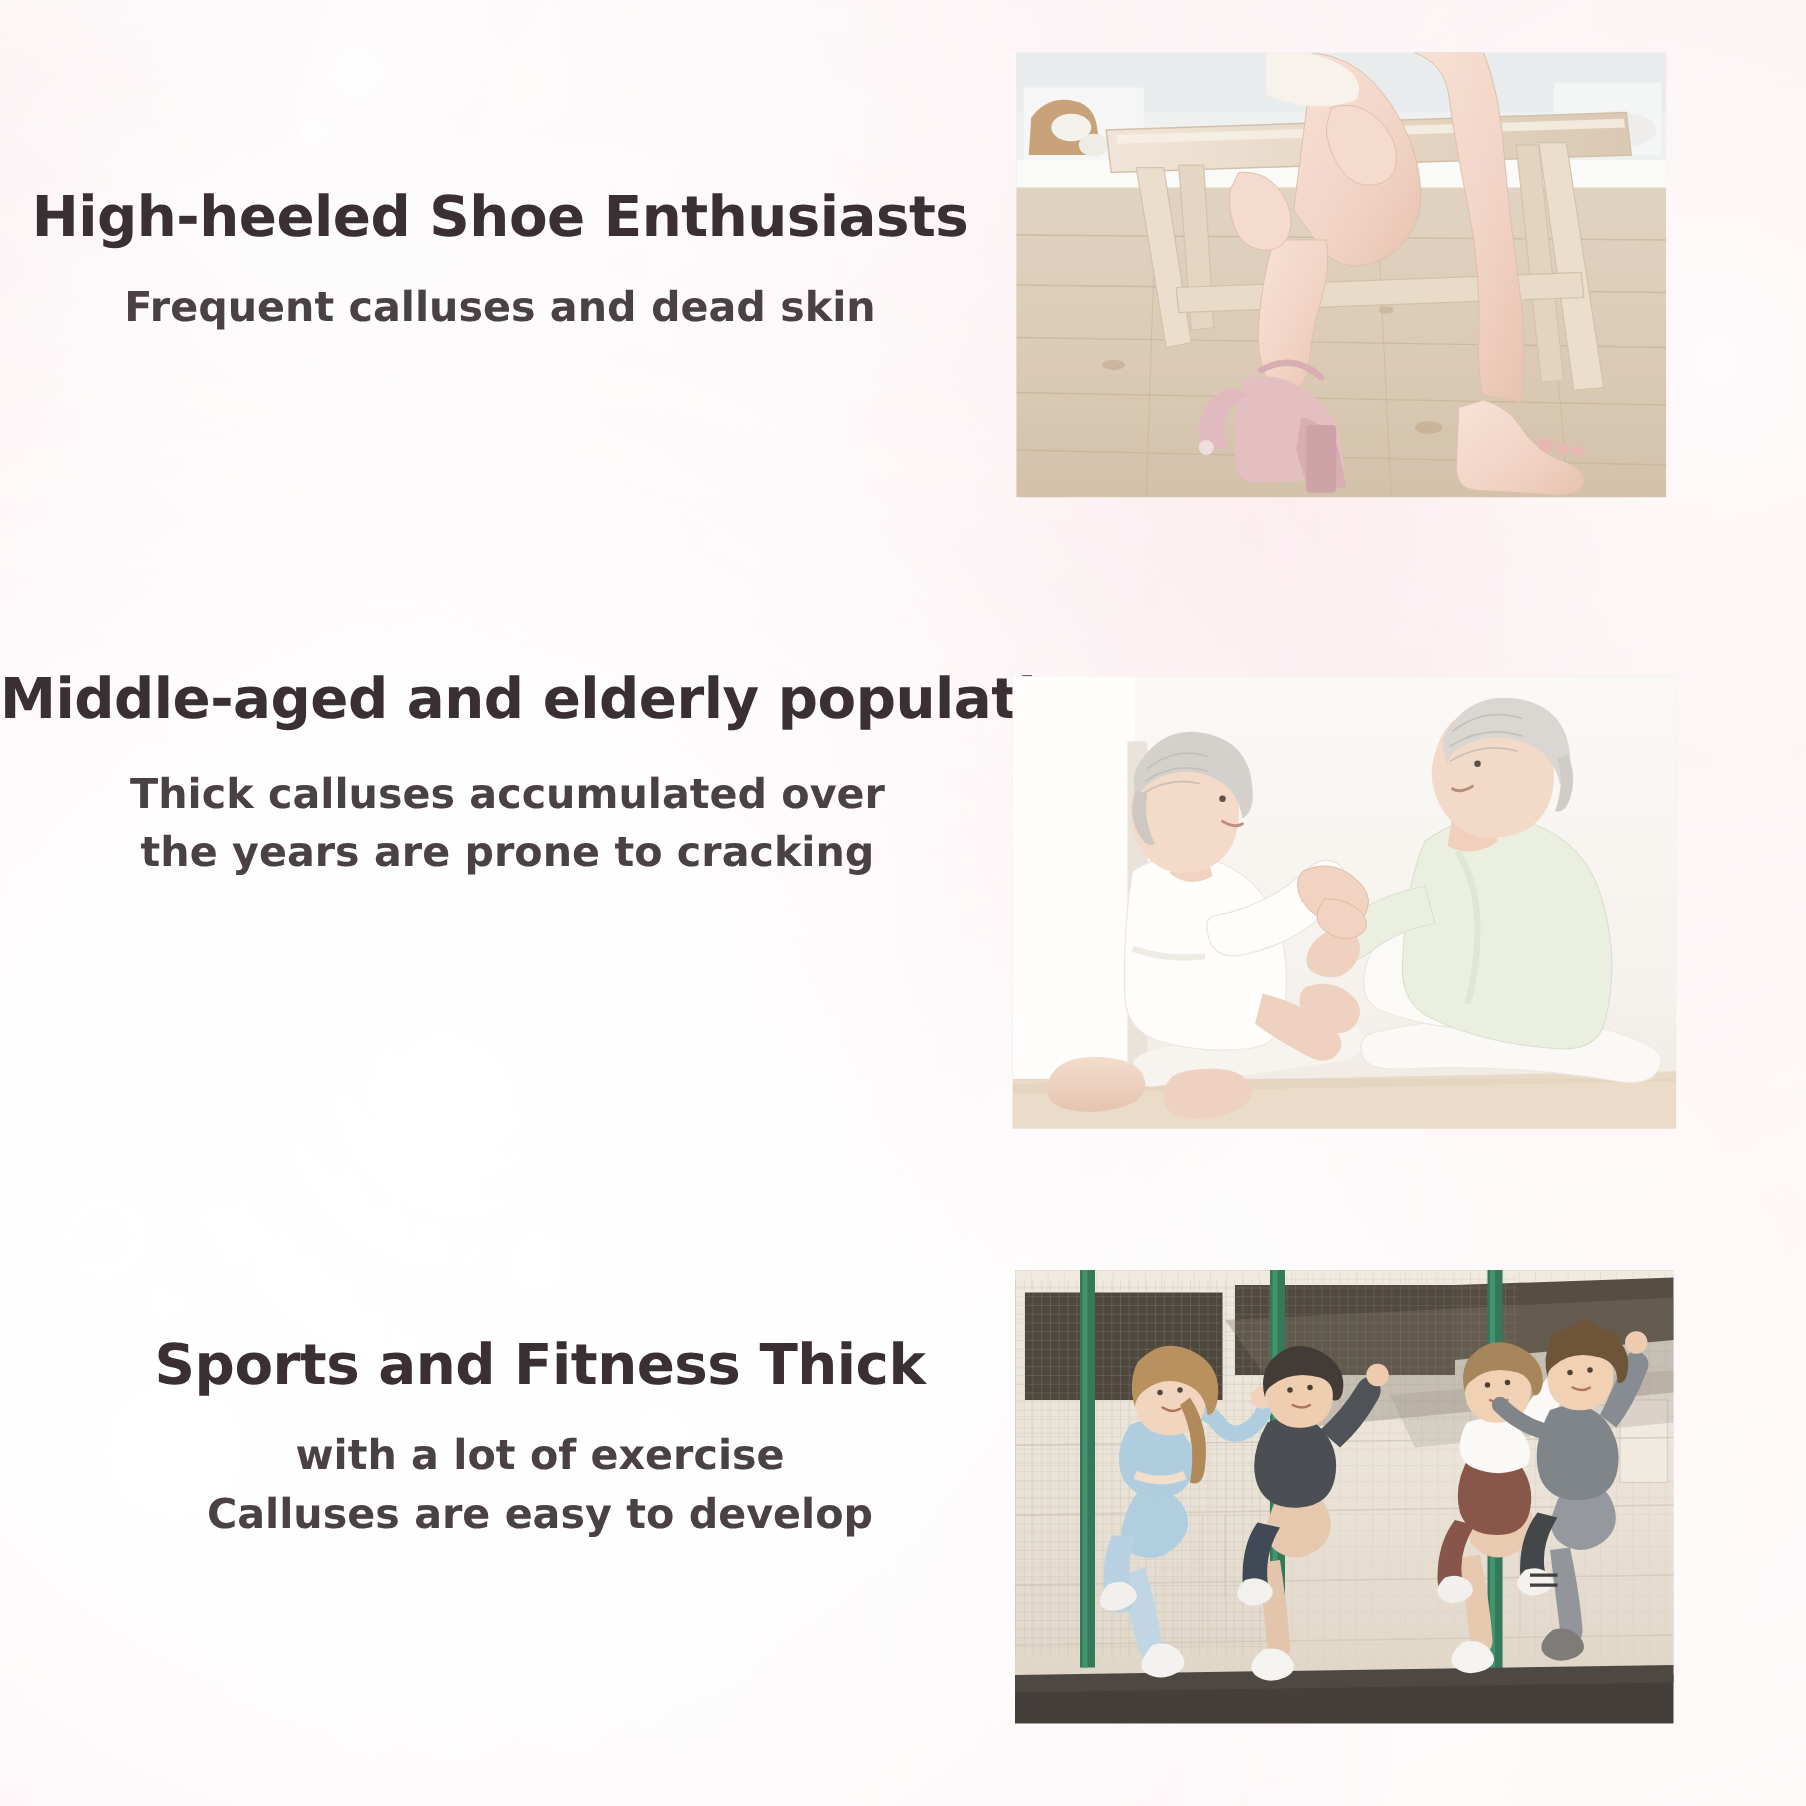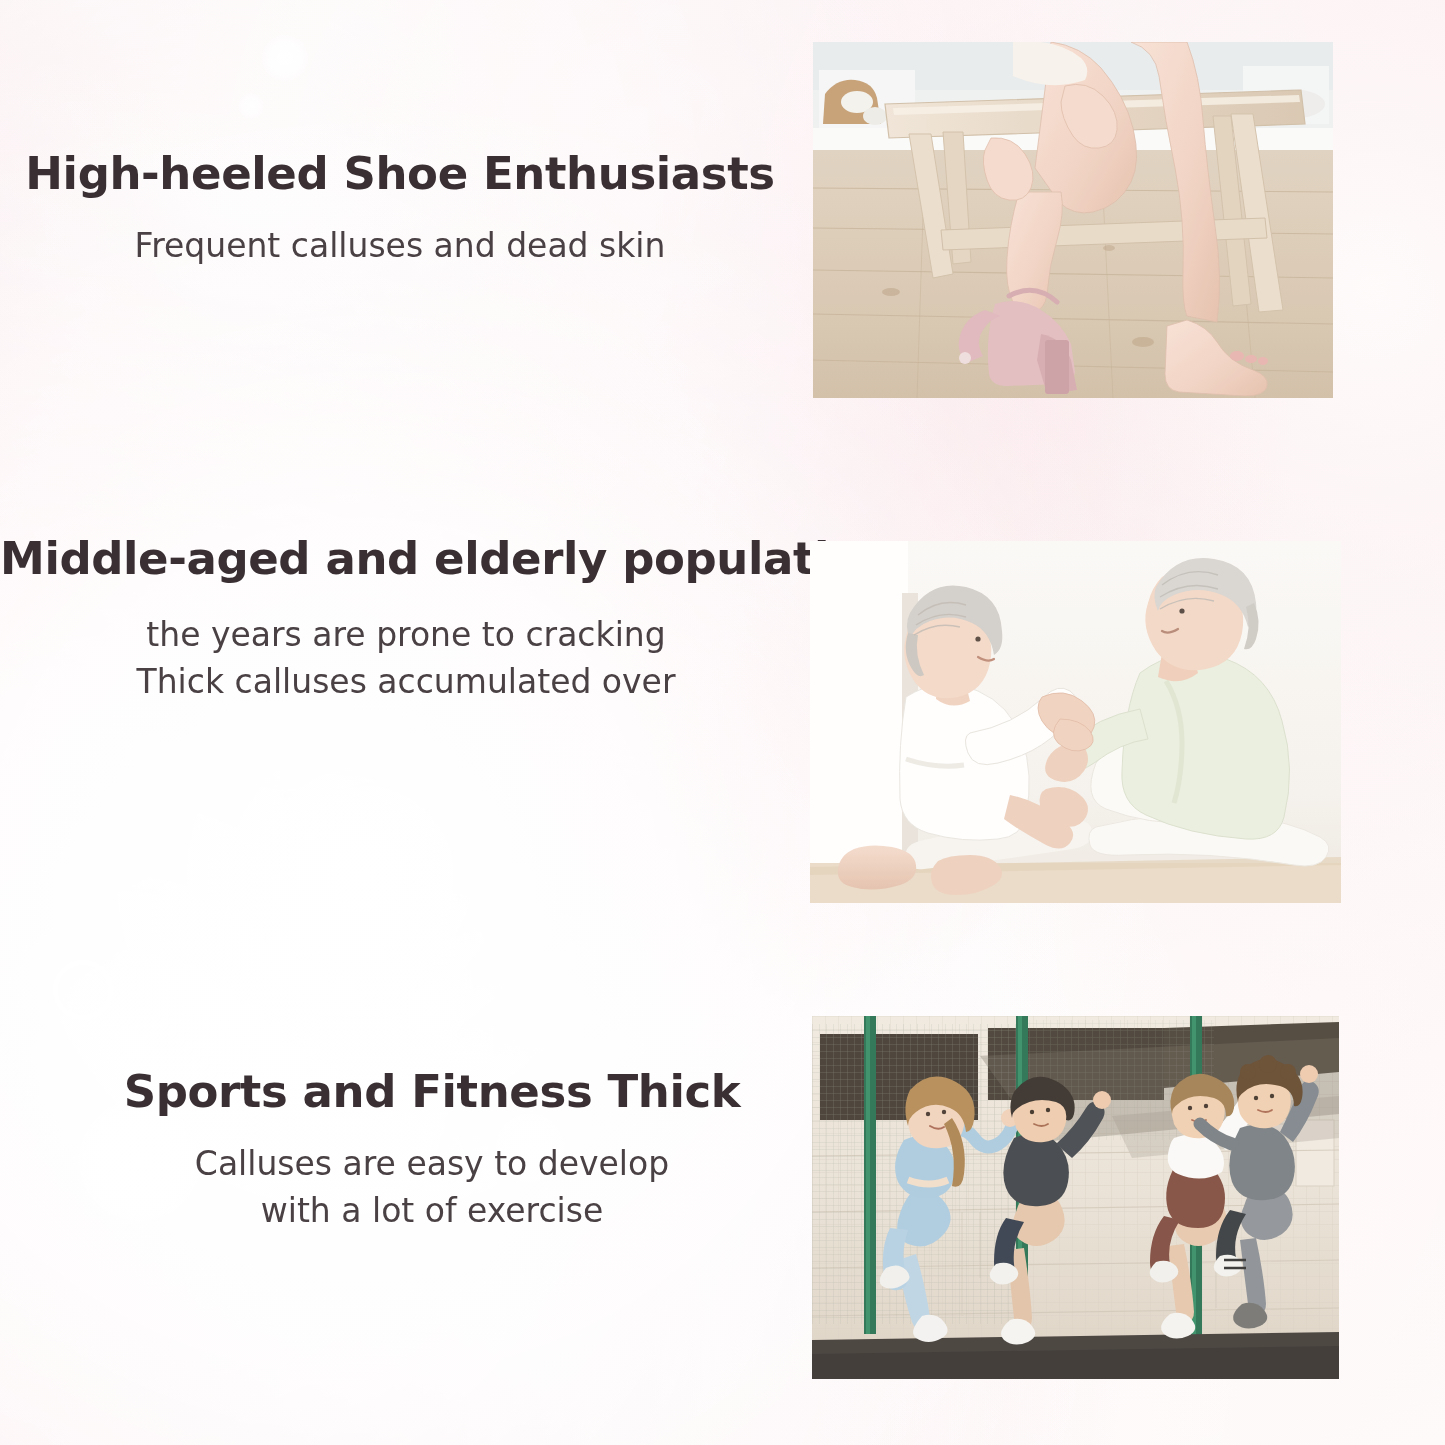--- a/index.html
+++ b/index.html
@@ -81,21 +81,21 @@
   .heading {
     font-family: "DejaVu Sans", sans-serif;
     font-weight: bold;
     color: #3a3033;
     letter-spacing: -0.4px;
     white-space: nowrap;
     line-height: 1.05;
   }
   .subtitle {
     font-family: "DejaVu Sans", sans-serif;
-    font-weight: normal;
+    font-weight: bold;
     color: #4a4145;
     line-height: 1.42;
     white-space: nowrap;
   }
 
   #block-1 { left: 0px; top: 150px; width: 800px; text-align: center; }
   #block-1 .heading  { font-size: 45px; }
   #block-1 .subtitle { font-size: 33px; margin-top: 26px; }
 
   #block-2 { left: 0px; top: 535px; width: 812px; text-align: center; }
@@ -241,22 +241,22 @@
         <ellipse cx="450" cy="319" rx="5" ry="4"></ellipse>
       </g>
 
       <rect x="0" y="0" width="520" height="356" fill="#fff6f0" opacity="0.10"></rect>
     </svg>
   </div>
 
   <div class="block" id="block-2">
     <div class="heading">Middle-aged and elderly population</div>
     <div class="subtitle">
+      <div>Thick calluses accumulated over</div>
       <div>the years are prone to cracking</div>
-      <div>Thick calluses accumulated over</div>
     </div>
   </div>
 
   <div class="photo" id="photo-2">
     <svg viewBox="0 0 531 362" preserveAspectRatio="xMidYMid slice">
       <defs>
         <linearGradient id="p2wall" x1="0" y1="0" x2="0" y2="1">
           <stop offset="0%" stop-color="#fbfaf8"></stop>
           <stop offset="70%" stop-color="#f4f1ec"></stop>
           <stop offset="100%" stop-color="#ece7df"></stop>
@@ -336,22 +336,22 @@
 
       <path d="M236 248 q20 -6 34 6 q12 10 6 22 q-8 14 -26 8 q-18 -6 -20 -20 q-2 -12 6 -16 z" fill="#eccdb9"></path>
 
       <rect x="0" y="0" width="531" height="362" fill="#fff8f0" opacity="0.12"></rect>
     </svg>
   </div>
 
   <div class="block" id="block-3">
     <div class="heading">Sports and Fitness Thick</div>
     <div class="subtitle">
+      <div>with a lot of exercise</div>
       <div>Calluses are easy to develop</div>
-      <div>with a lot of exercise</div>
     </div>
   </div>
 
   <div class="photo" id="photo-3">
     <svg viewBox="0 0 527 363" preserveAspectRatio="xMidYMid slice">
       <defs>
         <linearGradient id="p3wall" x1="0" y1="0" x2="0" y2="1">
           <stop offset="0%" stop-color="#efe9e0"></stop>
           <stop offset="60%" stop-color="#e7dfd4"></stop>
           <stop offset="100%" stop-color="#ddd3c6"></stop>

